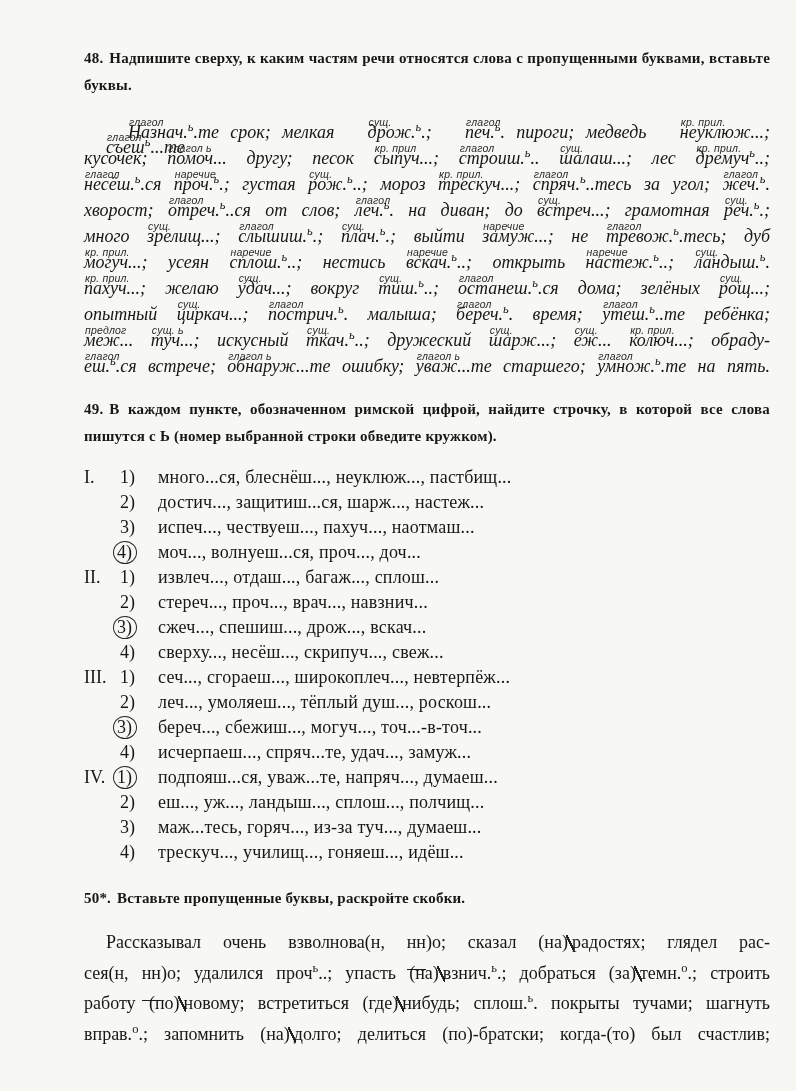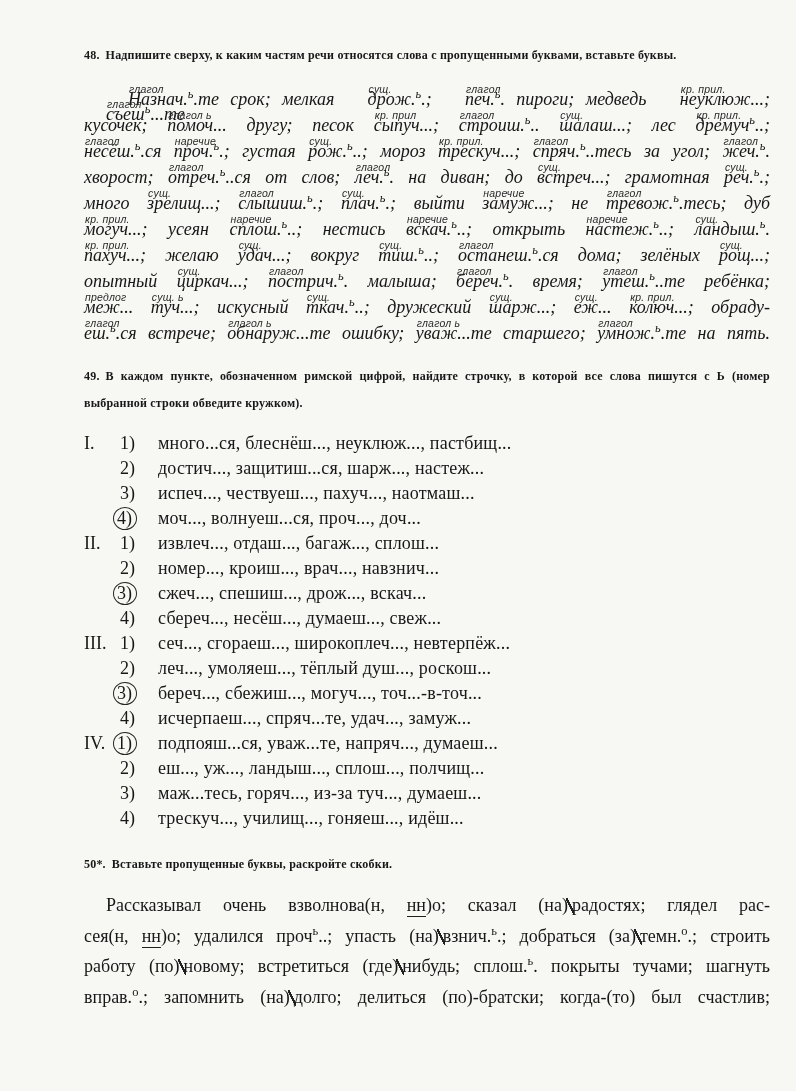--- a/index.html
+++ b/index.html
@@ -3,39 +3,39 @@
 <meta charset="utf-8">
 <style>
   html,body{margin:0;padding:0;}
   body{
     width:796px;height:1091px;box-sizing:border-box;
     background:#f7f7f4;color:#171717;
     font-family:"Liberation Serif",serif;
     padding:30px 26px 0 84px;
     overflow:hidden;
   }
-  .hdr{font-weight:bold;font-size:12px;line-height:27px;text-align:justify;letter-spacing:.2px;}
+  .hdr{font-weight:bold;font-size:15px;line-height:27px;text-align:justify;letter-spacing:.2px;}
   .hdr .num{margin-right:6px;}
 
   
   #ex48-body{margin-top:8px;font-size:18px;font-style:italic;}
   .ex-line{
     position:relative;padding-top:11px;line-height:15px;
     text-align:justify;text-align-last:justify;
     height:15px;margin-bottom:0;
   }
   .ex-line.indent{text-indent:22px;}
   .tok{position:relative;display:inline-block;line-height:15px;}
   .ann{
     position:absolute;top:-10px;left:1px;
     font-family:"Liberation Sans",sans-serif;
     font-size:10.5px;color:#2a2a2a;white-space:nowrap;letter-spacing:.2px;
   }
   .sup{position:relative;top:-7px;font-size:12.5px;line-height:0;}
-  .uins{border-bottom:1.8px solid #1d1d1d;padding-bottom:1px;margin-top:20px;}
+  .uins{border-bottom:1.8px solid #1d1d1d;padding-bottom:17px;margin-top:20px;}
   .join{
     display:inline-block;width:8px;height:16px;margin:0 -2px;vertical-align:-3px;
     background:linear-gradient(to top right,transparent 45%,#222 45%,#222 58%,transparent 58%);
   }
 
   
   #ex49-list{margin-top:14px;font-size:18px;}
   .qrow{display:grid;grid-template-columns:36px 38px 1fr;line-height:25px;align-items:baseline;}
   .qroman{white-space:nowrap;}
   .qnum{white-space:nowrap;}
@@ -98,31 +98,31 @@
         <span class="qtext">моч..., волнуеш...ся, проч..., доч...</span>
       </div>
       <div class="qrow">
         <span class="qroman">II.</span>
         <span class="qnum"><span class="numtext">1)</span></span>
         <span class="qtext">извлеч..., отдаш..., багаж..., сплош...</span>
       </div>
       <div class="qrow">
         <span class="qroman"></span>
         <span class="qnum"><span class="numtext">2)</span></span>
-        <span class="qtext">номер..., кроиш..., врач..., навзнич...</span>
+        <span class="qtext">стереч..., проч..., врач..., навзнич...</span>
       </div>
       <div class="qrow">
         <span class="qroman"></span>
         <span class="qnum"><span class="numtext circ">3)</span></span>
         <span class="qtext">сжеч..., спешиш..., дрож..., вскач...</span>
       </div>
       <div class="qrow">
         <span class="qroman"></span>
         <span class="qnum"><span class="numtext">4)</span></span>
-        <span class="qtext">сбереч..., несёш..., думаеш..., свеж...</span>
+        <span class="qtext">сверху..., несёш..., скрипуч..., свеж...</span>
       </div>
       <div class="qrow">
         <span class="qroman">III.</span>
         <span class="qnum"><span class="numtext">1)</span></span>
         <span class="qtext">сеч..., сгораеш..., широкоплеч..., невтерпёж...</span>
       </div>
       <div class="qrow">
         <span class="qroman"></span>
         <span class="qnum"><span class="numtext">2)</span></span>
         <span class="qtext">леч..., умоляеш..., тёплый душ..., роскош...</span>

